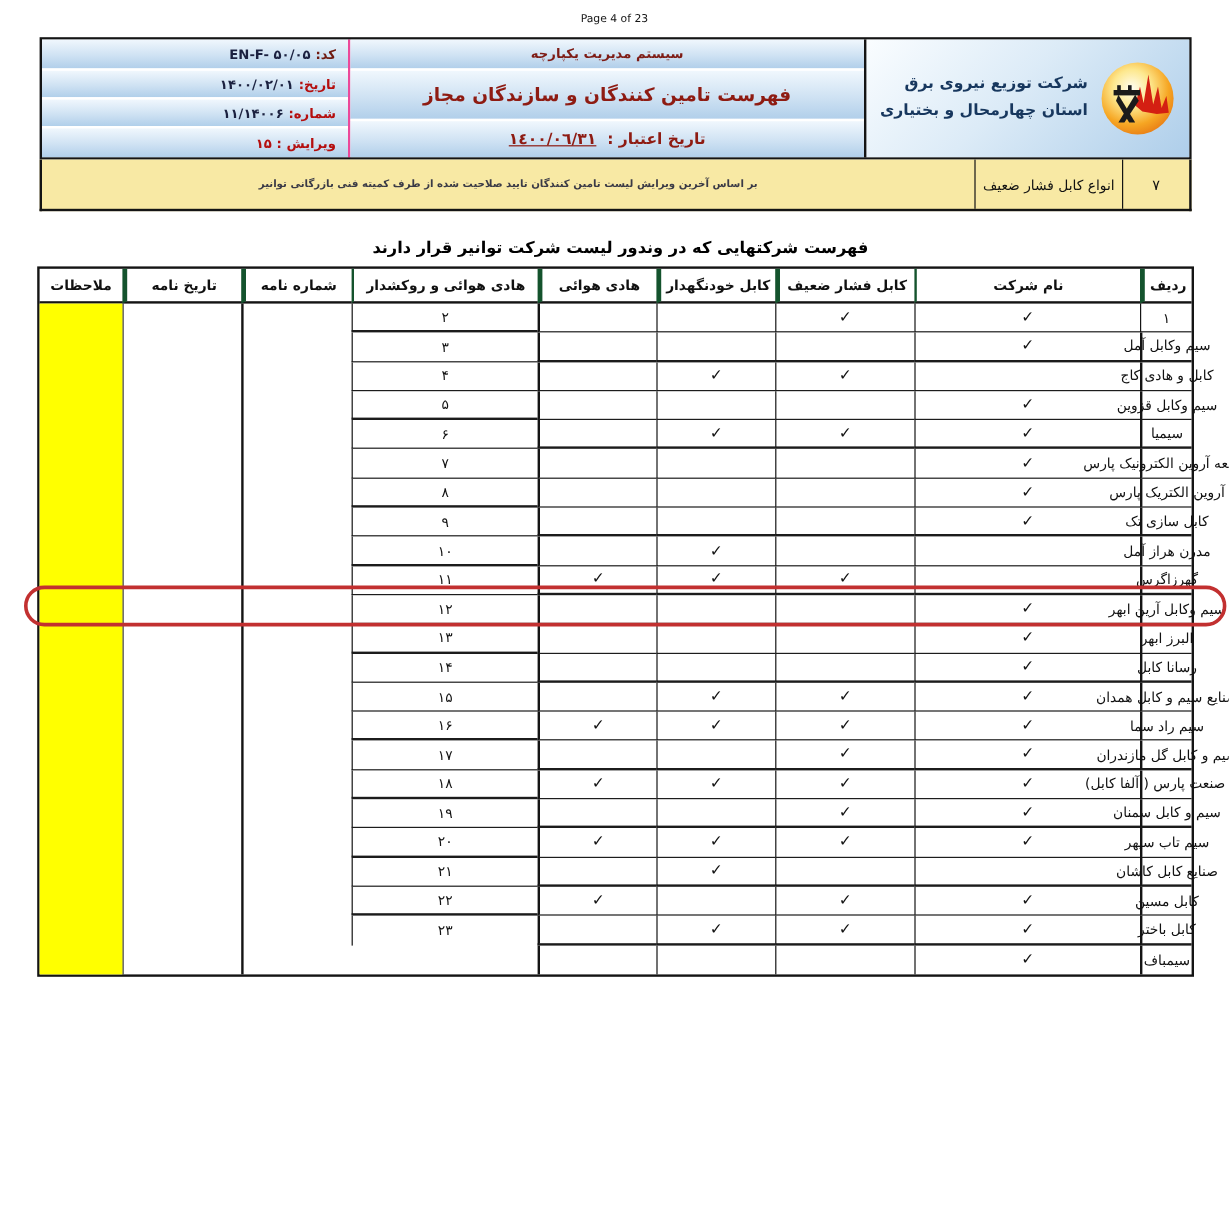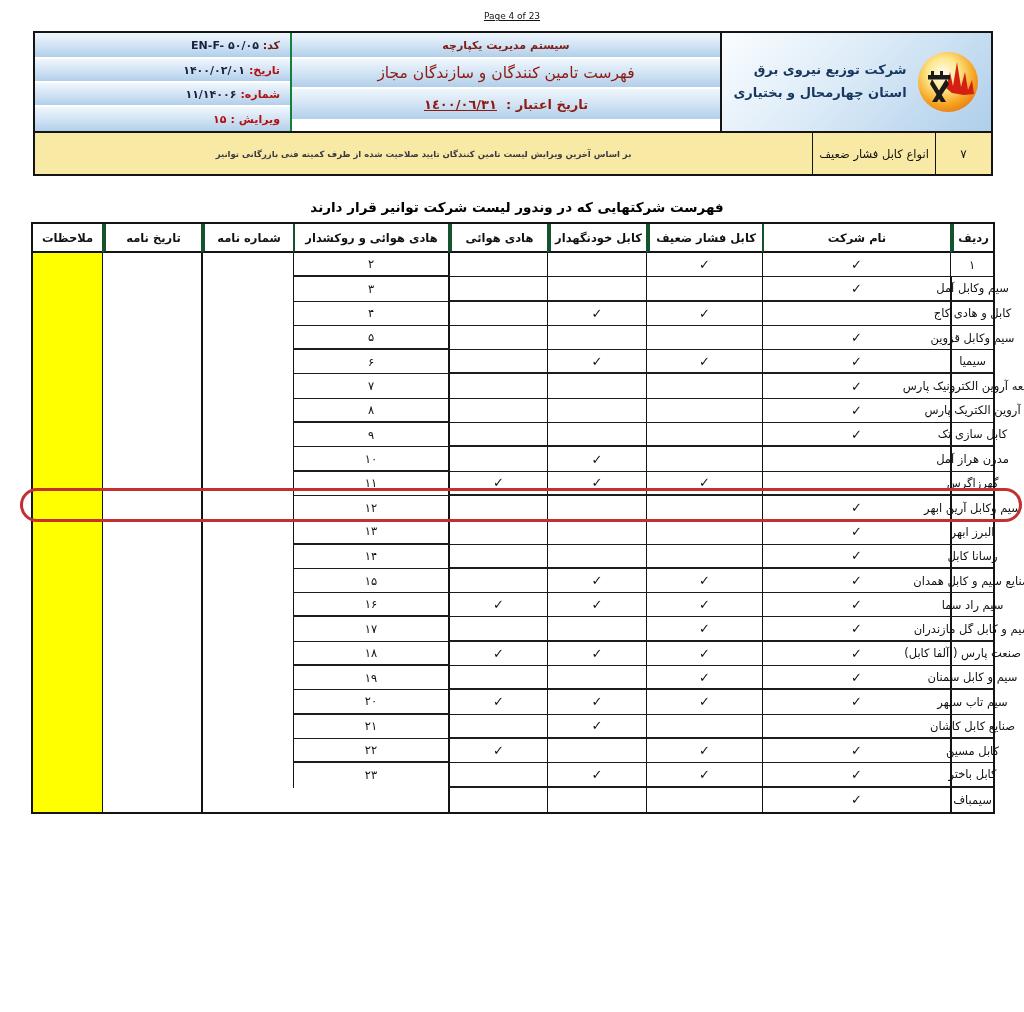--- a/index.html
+++ b/index.html
@@ -1,37 +1,37 @@
 <!DOCTYPE html>
 <html lang="fa"><head>
 <meta charset="utf-8">
 <style>
   html,body{margin:0;padding:0;background:#fff;}
   .canvas{position:relative;width:1024px;height:1012px;background:#ffffff;
           font-family:"DejaVu Sans",sans-serif;color:#111;overflow:hidden;}
   .page-label{position:absolute;top:11px;left:0;right:0;text-align:center;
-              font-size:9px;color:#151515;direction:ltr;text-decoration:underline;}
+              font-size:9px;color:#151515;direction:ltr;}
 
   
   .hdr{position:absolute;left:33px;top:31px;width:960px;height:102px;
        box-sizing:border-box;border:2px solid #141414;direction:rtl;display:flex;}
   .hdr-org{width:271px;box-sizing:border-box;border-left:2px solid #141414;
            background:linear-gradient(135deg,#fafdff 0%,#dcebf7 45%,#aeceea 100%);
            display:flex;align-items:center;justify-content:center;gap:9px;}
   .org-text{font-weight:bold;color:#17375e;font-size:13px;line-height:1.75;}
   .logo{width:64px;height:64px;flex:0 0 auto;}
-  .hdr-mid{width:430px;box-sizing:border-box;border-left:2px solid #15803d;
+  .hdr-mid{width:430px;box-sizing:border-box;border-left:2px solid #ec4899;
            display:flex;flex-direction:column;}
   .hdr-left{flex:1;display:flex;flex-direction:column;}
   .band{background:linear-gradient(180deg,#f0f7fd 0%,#cfe2f3 55%,#b1cfea 100%);
         border-bottom:2px solid #ffffff;box-sizing:border-box;
         display:flex;align-items:center;}
   .band:last-child{border-bottom:none;}
   .mid-b1{height:26px;justify-content:center;font-size:11px;font-weight:bold;color:#7e1c15;}
-  .mid-b2{height:30px;justify-content:center;font-size:15.5px;font-weight:normal;color:#8e1b12;}
+  .mid-b2{height:43px;justify-content:center;font-size:15.5px;font-weight:bold;color:#8e1b12;}
   .mid-b3{height:30px;justify-content:center;font-size:13px;font-weight:bold;color:#8e1b12;}
   .mid-b3 .date{text-decoration:underline;margin-right:9px;direction:ltr;}
   .lft-b{height:24px;justify-content:flex-start;padding:0 10px;font-size:11px;font-weight:bold;}
   .lft-b1{height:26px;}
   .lbl-maroon{color:#6f1a10;}
   .lbl-red{color:#b50f0f;}
   .val-dark{color:#1b2140;margin-right:4px;direction:ltr;unicode-bidi:embed;}
   .val-red{color:#b50f0f;margin-right:4px;}
 
   

